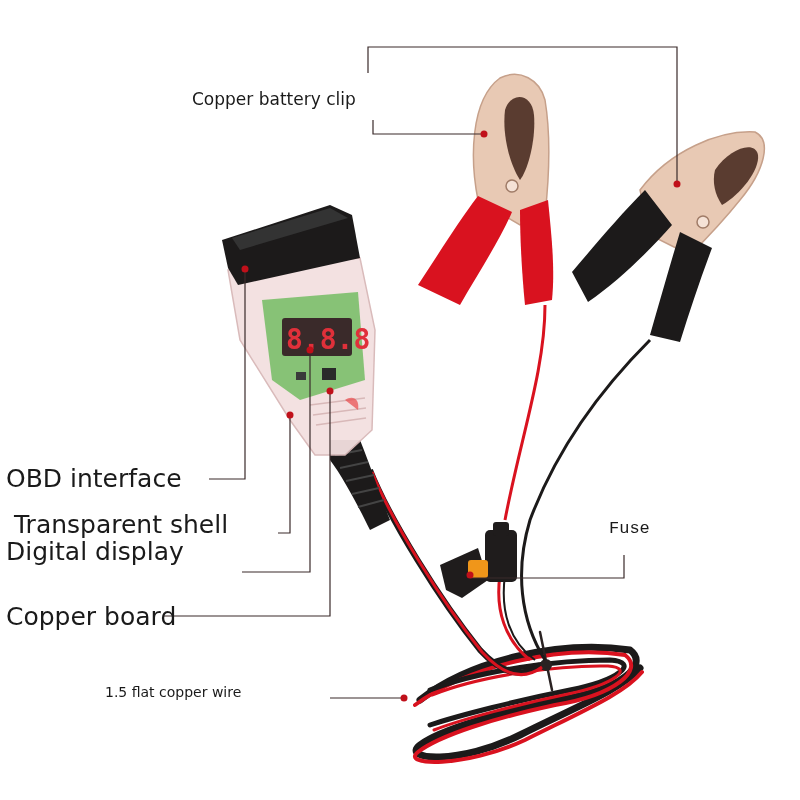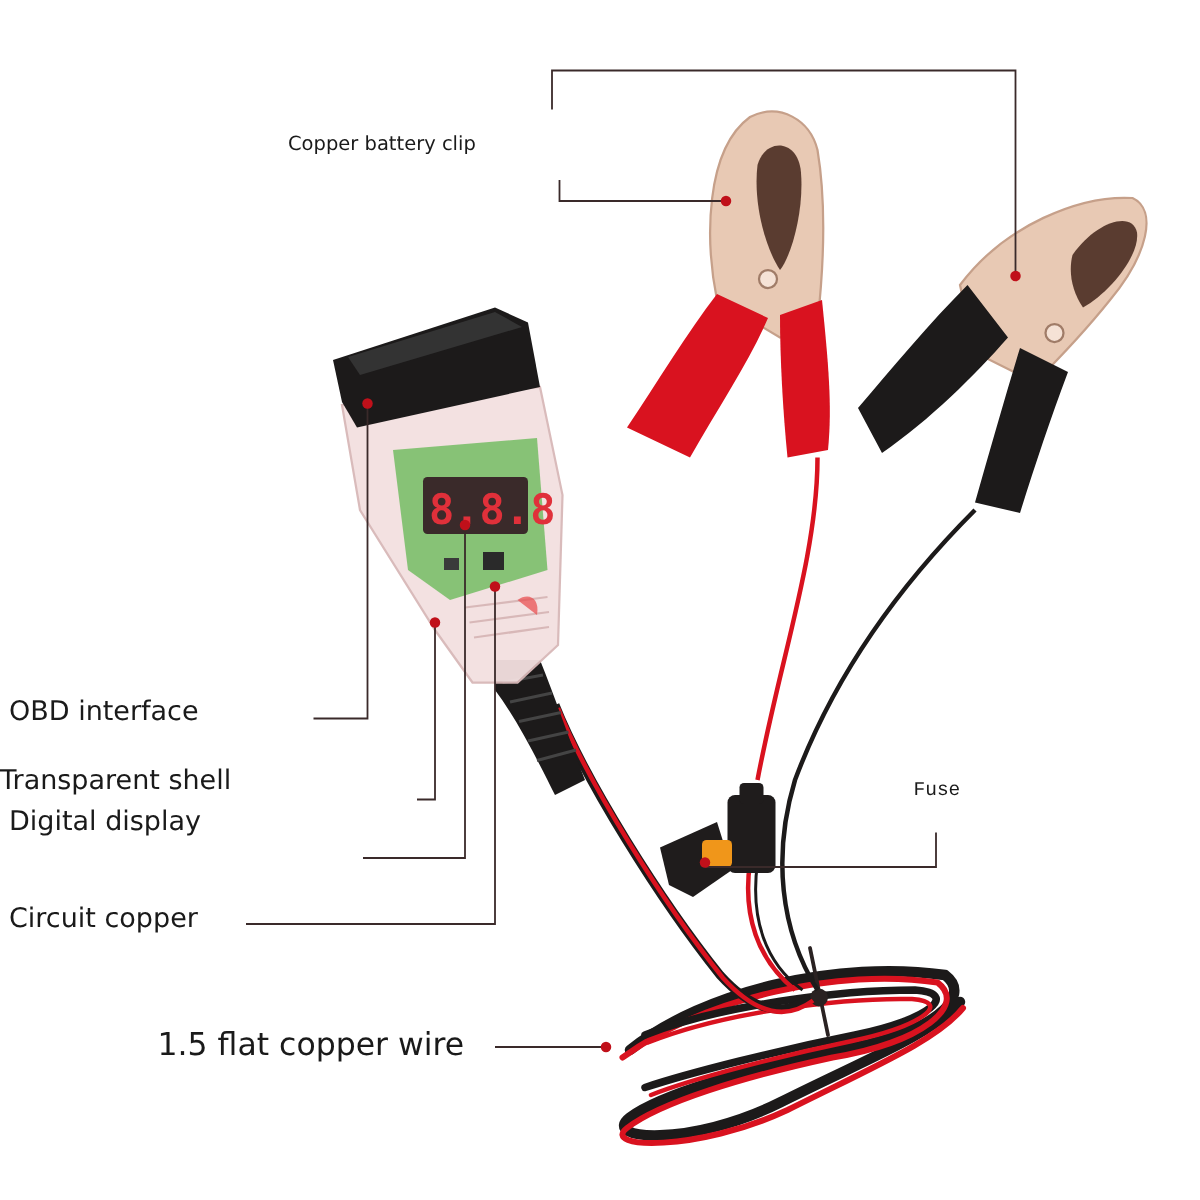--- a/index.html
+++ b/index.html
@@ -1,20 +1,20 @@
 <!DOCTYPE html>
 <html><head>
 <meta charset="utf-8">
 <style>
   html, body { margin:0; padding:0; background:#ffffff; }
   body { width:800px; height:800px; position:relative; overflow:hidden;
          font-family:"DejaVu Sans", "Liberation Sans", sans-serif; color:#111; }
   .label { position:absolute; white-space:nowrap; color:#1a1a1a; }
-  .lg { font-size:18px; }
-  .sm { font-size:13px; }
+  .lg { font-size:25px; }
+  .sm { font-size:17px; }
   svg.art { position:absolute; left:0; top:0; }
 </style>
 </head>
 <body>
 
 <svg class="art" width="800" height="800" viewBox="0 0 800 800">
 
   <g fill="none" stroke-linecap="round">
     <path d="M420 700 C470 660 560 640 630 650 C650 665 620 690 560 700 C500 712 440 730 420 745 C400 760 460 765 520 735 C580 705 620 690 640 668" stroke="#1c1a1a" stroke-width="7"></path>
     <path d="M415 705 C470 665 560 645 625 655 C645 670 615 695 555 705 C495 718 440 735 418 752 C400 766 465 768 525 740 C585 710 625 693 642 672" stroke="#d9121f" stroke-width="4"></path>
@@ -115,17 +115,17 @@
     <circle cx="290" cy="415" r="3.5"></circle>
     <circle cx="310" cy="350" r="3.5"></circle>
     <circle cx="330" cy="391" r="3.5"></circle>
     <circle cx="470" cy="575" r="3.5"></circle>
     <circle cx="404" cy="698" r="3.5"></circle>
   </g>
 </svg>
 
 <div class="label sm" style="left:192px; top:89px;">Copper battery clip</div>
 <div class="label lg" style="left:6px; top:464px;">OBD interface</div>
-<div class="label lg" style="left:0; top:510px;">Transparent shell</div>
+<div class="label lg" style="left:14px; top:510px;">Transparent shell</div>
 <div class="label lg" style="left:6px; top:537px;">Digital display</div>
-<div class="label lg" style="left:6px; top:602px;">Circuit copper</div>
+<div class="label lg" style="left:6px; top:602px;">Copper board</div>
 <div class="label sm" style="left:609px; top:519px;font-family:Liberation Mono, monospace;">Fuse</div>
-<div class="label lg" style="left:105px; top:684px; font-size:21px;">1.5 flat copper wire</div>
+<div class="label lg" style="left:105px; top:684px; font-size:14px;">1.5 flat copper wire</div>
 
 </body></html>

